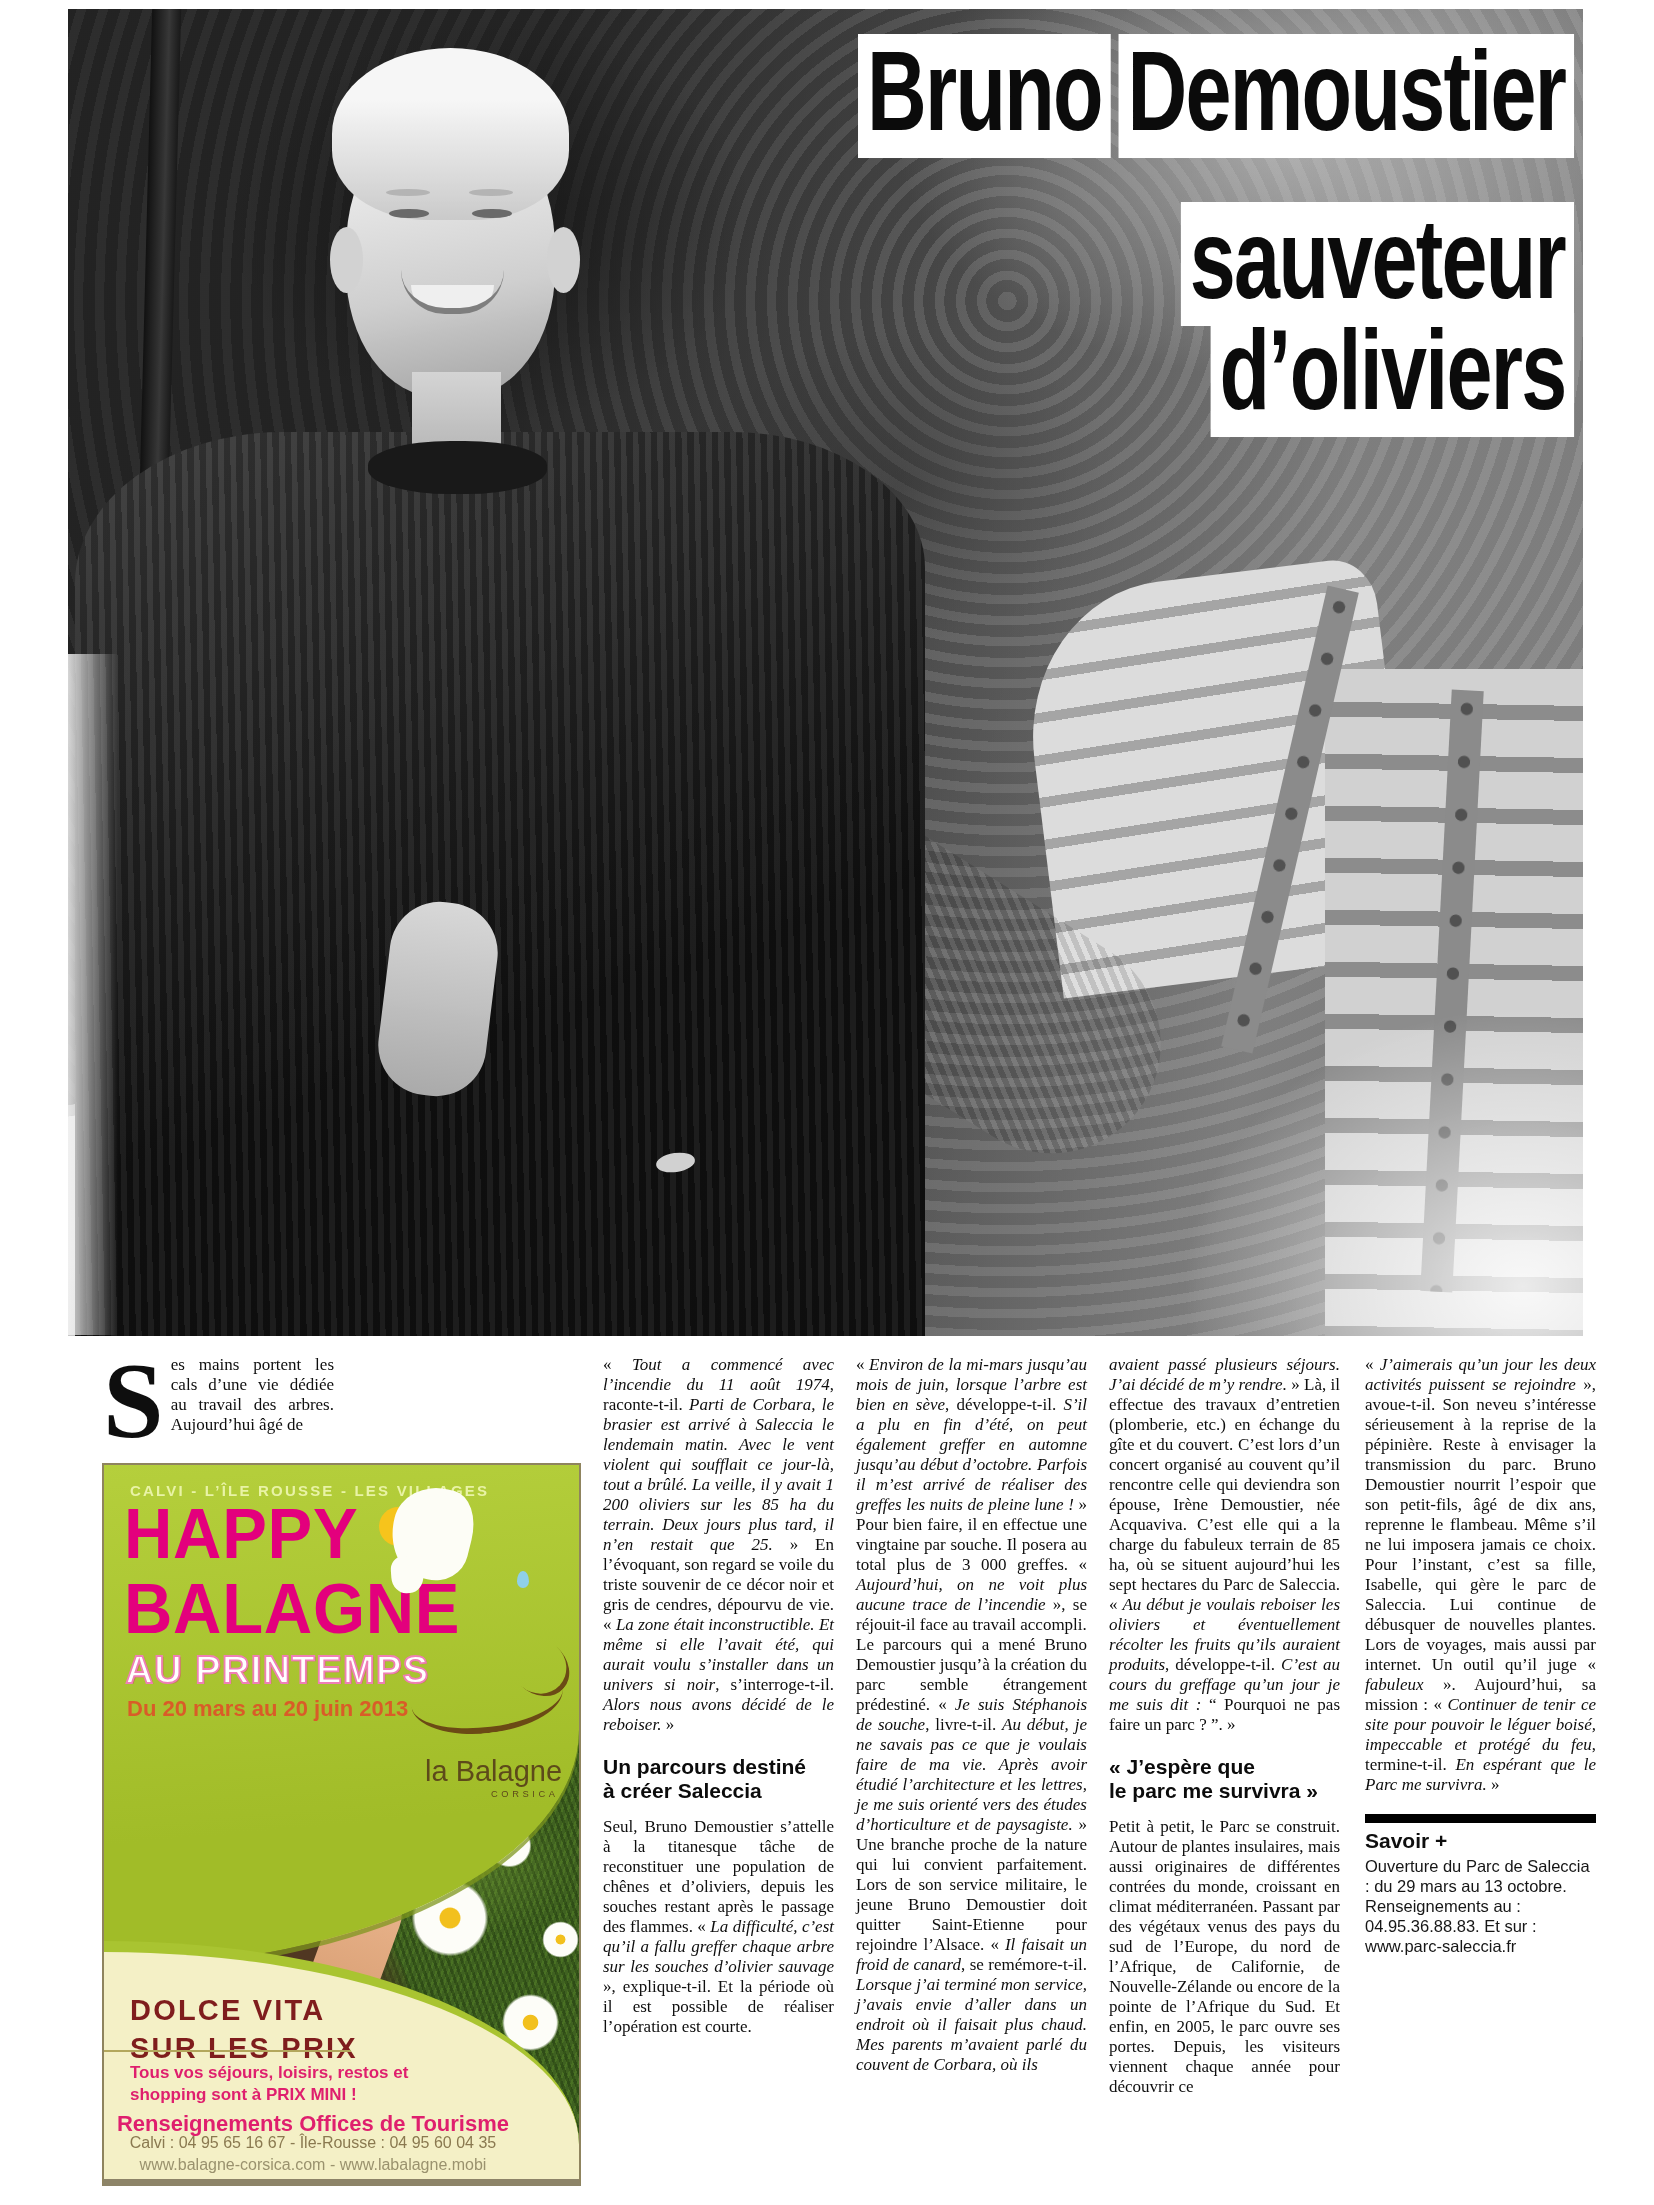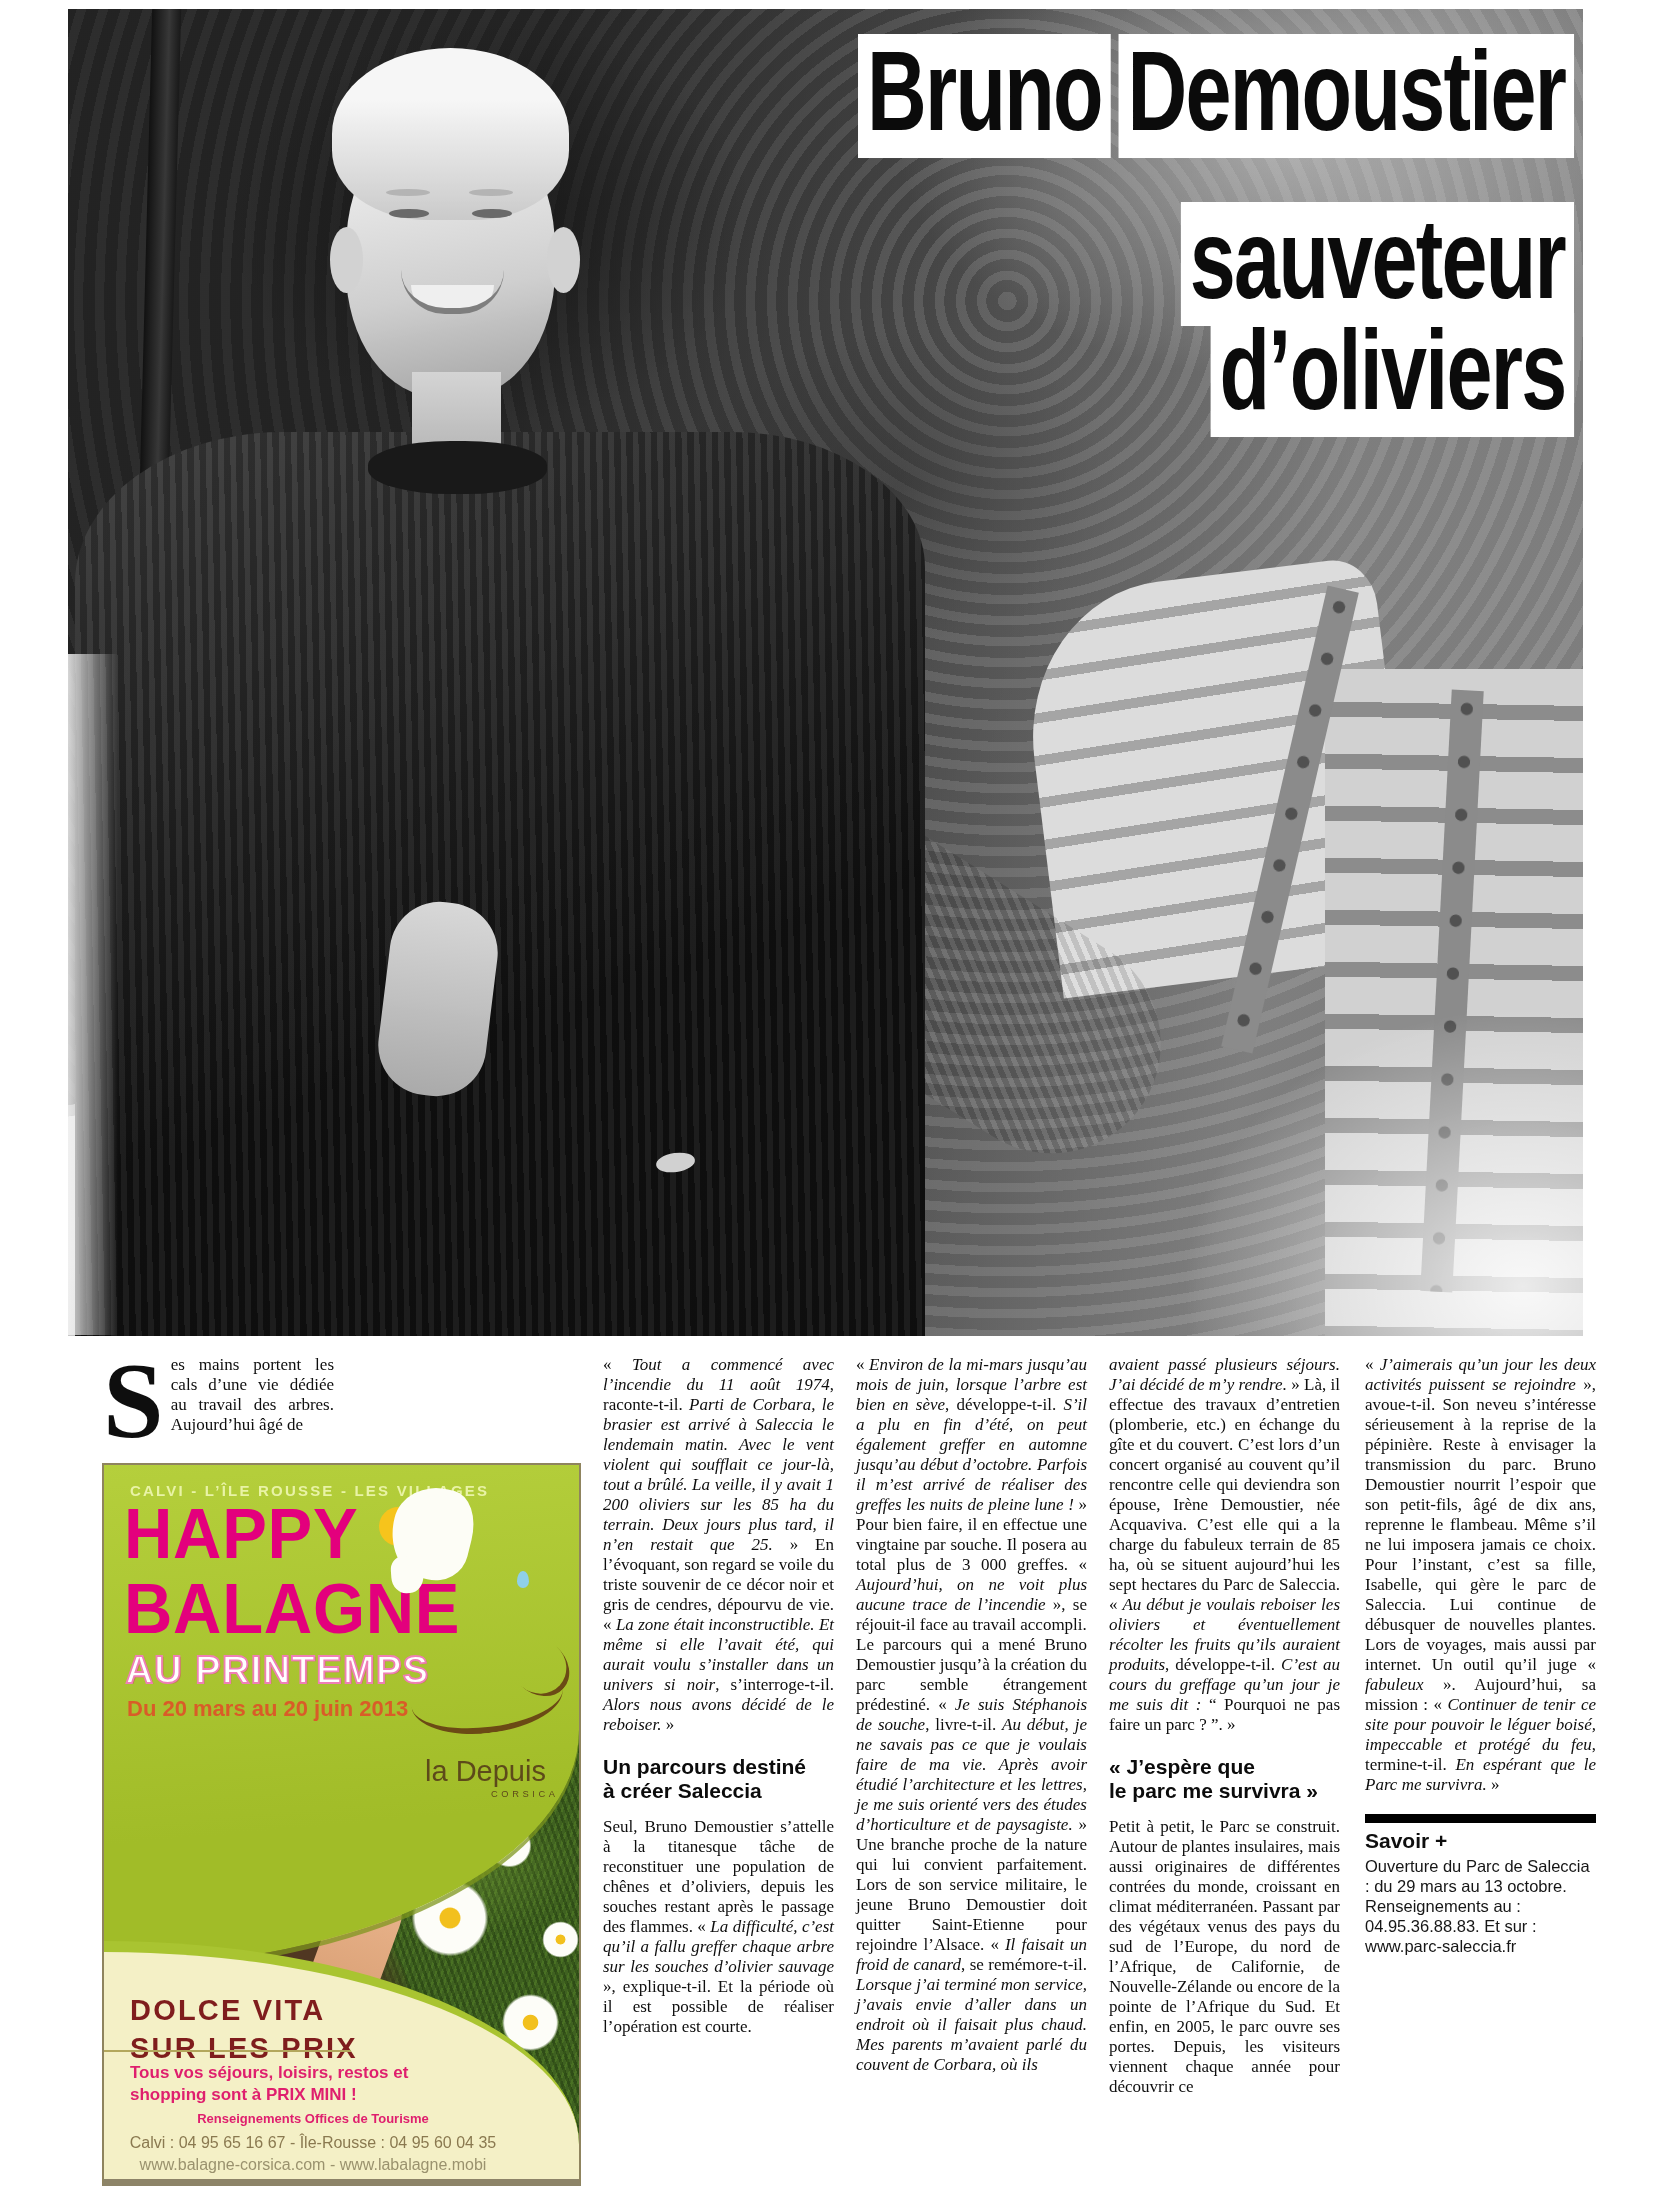--- a/index.html
+++ b/index.html
@@ -153,21 +153,21 @@
   .ad-cream{position:absolute;left:0;right:0;bottom:0;height:238px;background:#f4f0c6;
     border-top:11.5px solid #a9c431;border-top-right-radius:502px 215px;}
   .ad-dolce,.ad-prix{position:absolute;left:26px;font-size:29px;font-weight:bold;
     letter-spacing:2.2px;color:#7f1d1d;margin-top:28px;}
   .ad-dolce{top:14.3px;}
   .ad-prix{top:52px;}
   .ad-div{position:absolute;left:0;top:98px;width:247px;height:2.2px;background:#b3a75c;}
   .ad-offer{position:absolute;left:26px;top:110px;width:326px;font-size:17px;line-height:21.5px;
     font-weight:bold;color:#df1f6e;text-align:left;}
   .ad-info{position:absolute;left:0;top:159px;width:100%;padding-right:57px;text-align:center;
-    font-size:13px;font-weight:bold;color:#df1f6e;}
+    font-size:22px;font-weight:bold;color:#df1f6e;}
   .ad-phones{position:absolute;left:0;top:182px;width:100%;padding-right:57px;text-align:center;
     font-size:16px;color:#8a7950;}
   .ad-urls{position:absolute;left:0;top:204px;width:100%;padding-right:57px;text-align:center;
     font-size:16px;color:#9a926e;}
 </style>
 </head>
 <body>
 
 <div id="page">
 
@@ -267,21 +267,21 @@
       <div class="ad-region">CALVI - L’ÎLE ROUSSE - LES VILLAGES</div>
       <div class="ad-happy">HAPPY</div>
       <div class="ad-balagne">BALAGNE</div>
       <div class="ad-printemps">AU PRINTEMPS</div>
       <div class="ad-dates">Du 20 mars au 20 juin 2013</div>
       <div class="sun"></div>
       <div class="island"></div>
       <div class="drop"></div>
       <div class="swoosh"></div>
       <div class="swoosh-arm"></div>
-      <div class="ad-logo-text">la Depuis</div>
+      <div class="ad-logo-text">la Balagne</div>
       <div class="ad-logo-sub">CORSICA</div>
     </div>
 
     <div class="ad-cream">
       <div class="ad-dolce">DOLCE VITA</div>
       <div class="ad-prix">SUR LES PRIX</div>
       <div class="ad-div"></div>
       <div class="ad-offer">Tous vos séjours, loisirs, restos et shopping sont à PRIX MINI !</div>
       <div class="ad-info">Renseignements Offices de Tourisme</div>
       <div class="ad-phones">Calvi : 04 95 65 16 67 - Île-Rousse : 04 95 60 04 35</div>

